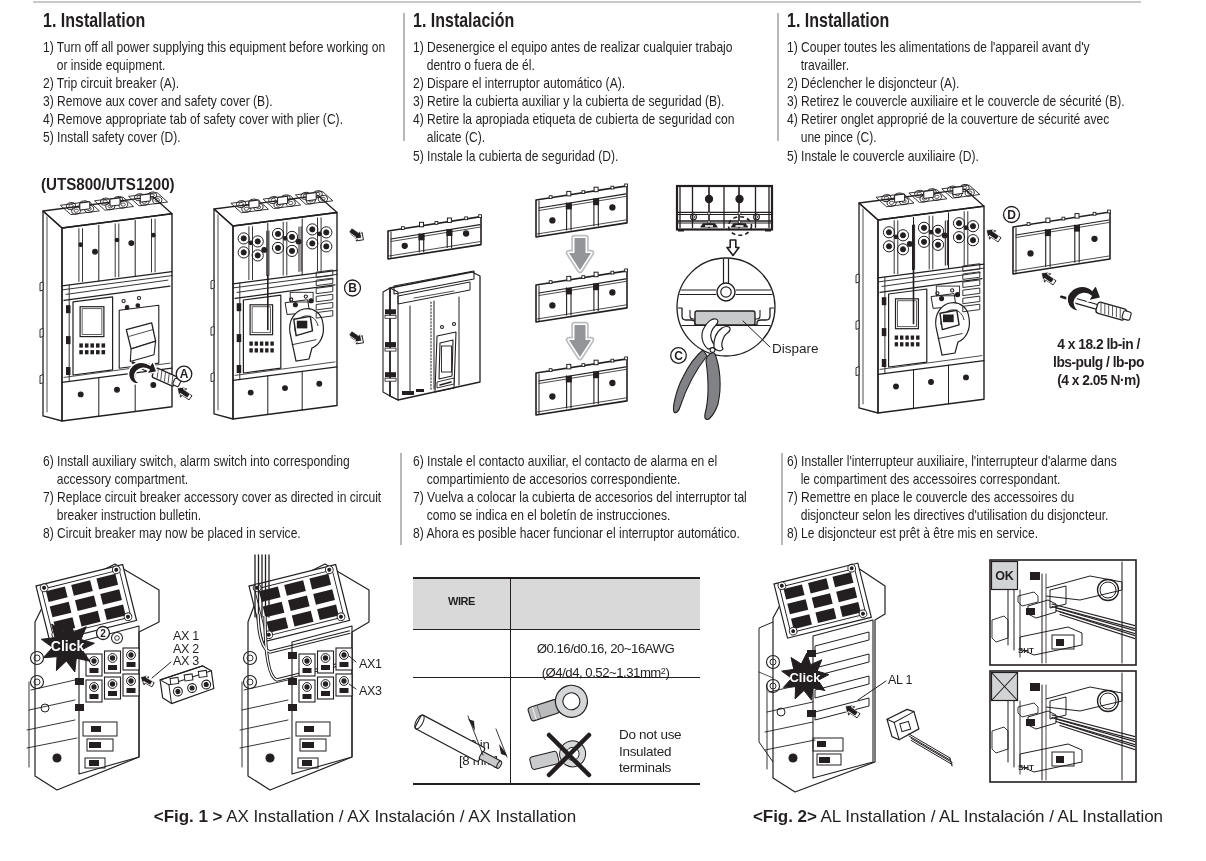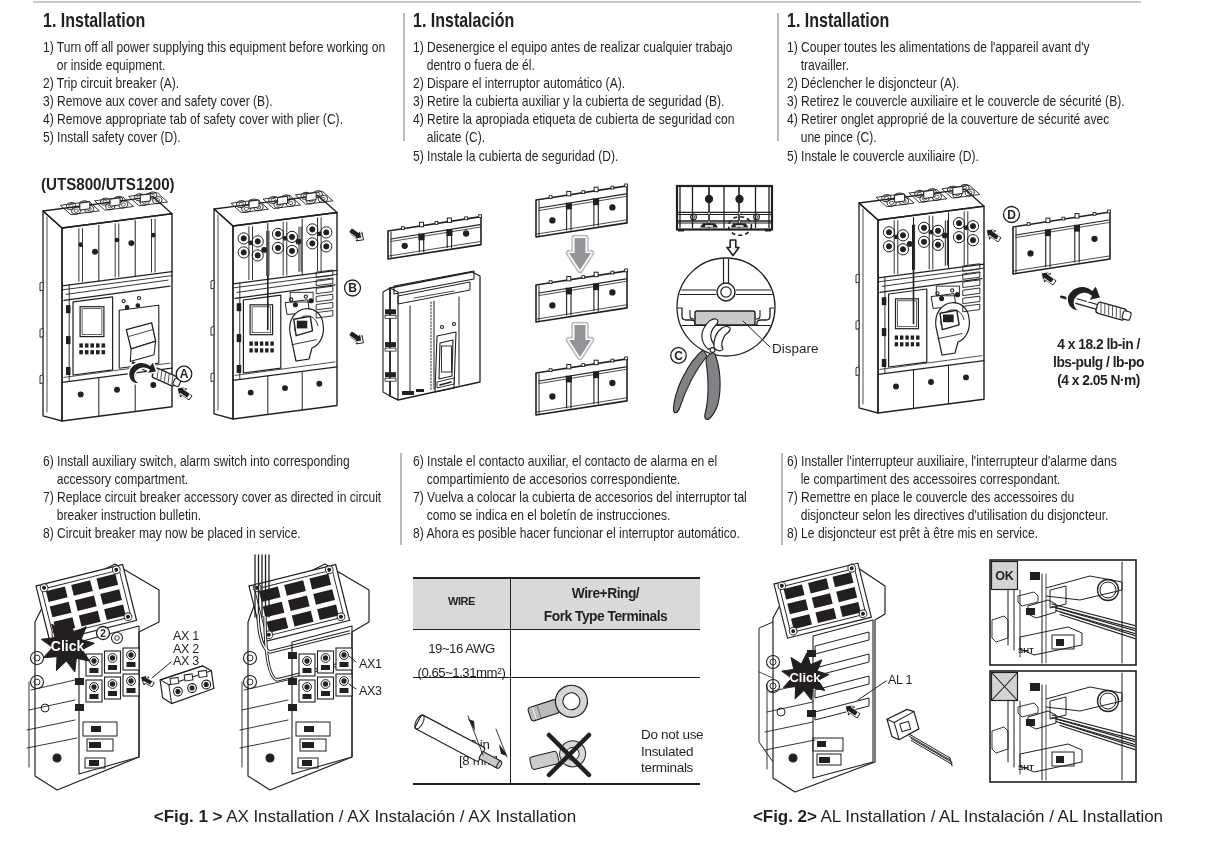--- a/index.html
+++ b/index.html
@@ -68,24 +68,23 @@
 <div class="vdiv" style="left:781px; top:453px; height:92px;"></div>
 
 <div class="abs" style="left:413px; top:577px; width:287px; height:208px;">
   <div class="abs" style="left:0; top:0; width:287px; height:2.4px; background:#231f20;"></div>
   <div class="abs" style="left:0; top:2.4px; width:287px; height:50px; background:#d9d9d9;"></div>
   <div class="abs" style="left:0; top:52px; width:287px; height:1.4px; background:#231f20;"></div>
   <div class="abs" style="left:0; top:100px; width:287px; height:1.4px; background:#231f20;"></div>
   <div class="abs" style="left:0; top:206px; width:287px; height:2.4px; background:#231f20;"></div>
   <div class="abs" style="left:96.5px; top:2.4px; width:1.4px; height:204px; background:#231f20;"></div>
   <div class="abs" style="left:0; top:18px; width:97px; text-align:center; font-size:11px; font-weight:bold; letter-spacing:-0.4px;">WIRE</div>
-  <div class="abs" style="left:98px; top:5px; width:189px; text-align:center; font-size:13.8px; font-weight:bold; letter-spacing:-0.5px; line-height:23px;">Wire+Ring/<br>Fork Type Terminals</div>
-  <div class="abs" style="left:0; top:60px; width:97px; text-align:center; font-size:13.2px; letter-spacing:-0.5px; line-height:24px;">19~16 AWG<br>(0.65~1.31mm<span style="font-size:9px;vertical-align:3.5px;line-height:0;">2</span>)</div>
+  <div class="abs" style="left:98px; top:60px; width:189px; text-align:center; font-size:13.2px; letter-spacing:-0.5px; line-height:24px;">Ø0.16/d0.16, 20~16AWG<br>(Ø4/d4, 0.52~1.31mm<span style="font-size:9px;vertical-align:3.5px;line-height:0;">2</span>)</div>
   <div class="abs" style="left:46px; top:112px; width:60px; font-size:13.2px; line-height:16px; letter-spacing:-0.3px;margin-top:48px;">0.3 in<br>[8 mm]</div>
-  <div class="abs" style="left:206px; top:150px; width:80px; font-size:13.5px; line-height:16.5px; letter-spacing:-0.3px;margin-left:22px;">Do not use Insulated terminals</div>
+  <div class="abs" style="left:206px; top:150px; width:80px; font-size:13.5px; line-height:16.5px; letter-spacing:-0.3px;">Do not use Insulated terminals</div>
 </div>
 
 <div class="abs cap" style="left:85px; top:807px; width:560px; text-align:center;"><b>&lt;Fig. 1 &gt;</b> AX Installation / AX Instalación / AX Installation</div>
 <div class="abs cap" style="left:698px; top:807px; width:520px; text-align:center;"><b>&lt;Fig. 2&gt;</b> AL Installation / AL Instalación / AL Installation</div>
 
 <div class="abs" style="left:772px; top:341px; font-size:13.5px;">Dispare</div>
 <div class="abs" style="left:1026px; top:336px; width:145px; text-align:center; font-size:13.8px; line-height:18px; letter-spacing:-0.5px;font-weight:bold;">4 x 18.2 lb-in /<br>lbs-pulg / lb-po<br>(4 x 2.05 N·m)</div>
 
 <svg class="abs" style="left:0;top:0;" width="1206" height="861" viewBox="0 0 1206 861">
     <path d="M62.0,228.0 L172.0,213.7 L153.0,196.7 L43.0,211.0Z" fill="none" stroke="#231f20" stroke-width="1.3" stroke-linejoin="round"></path>

